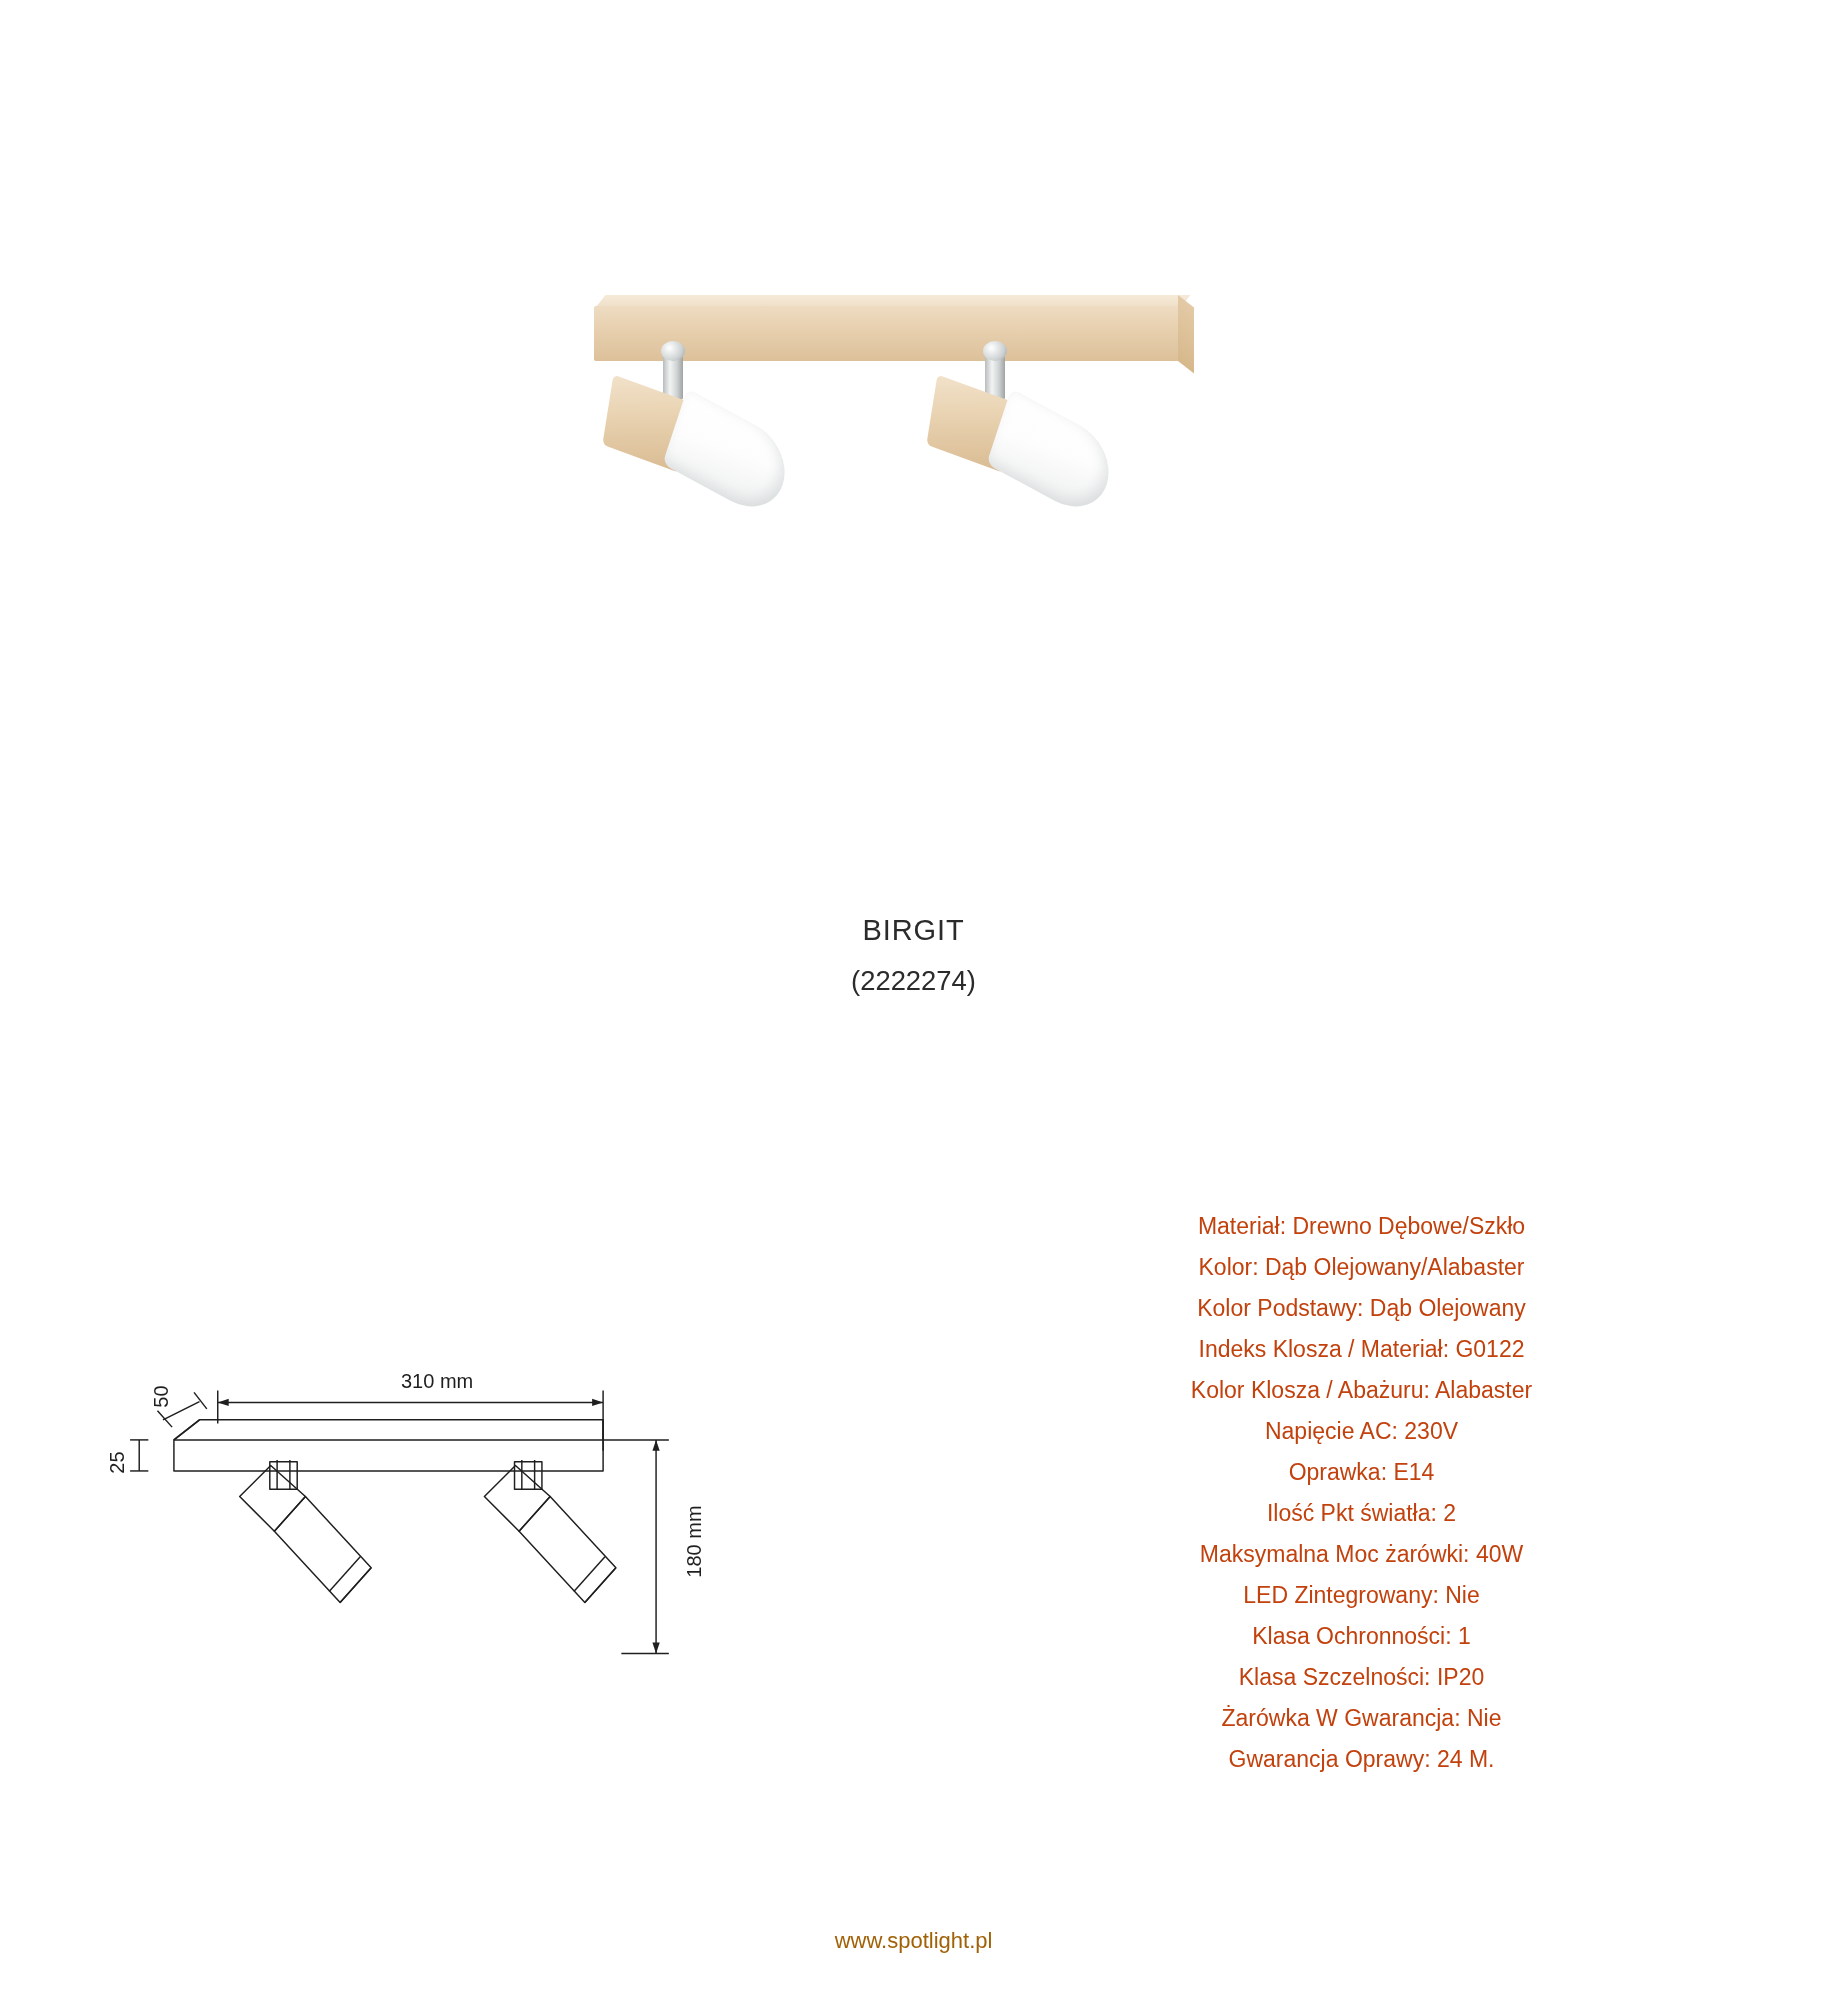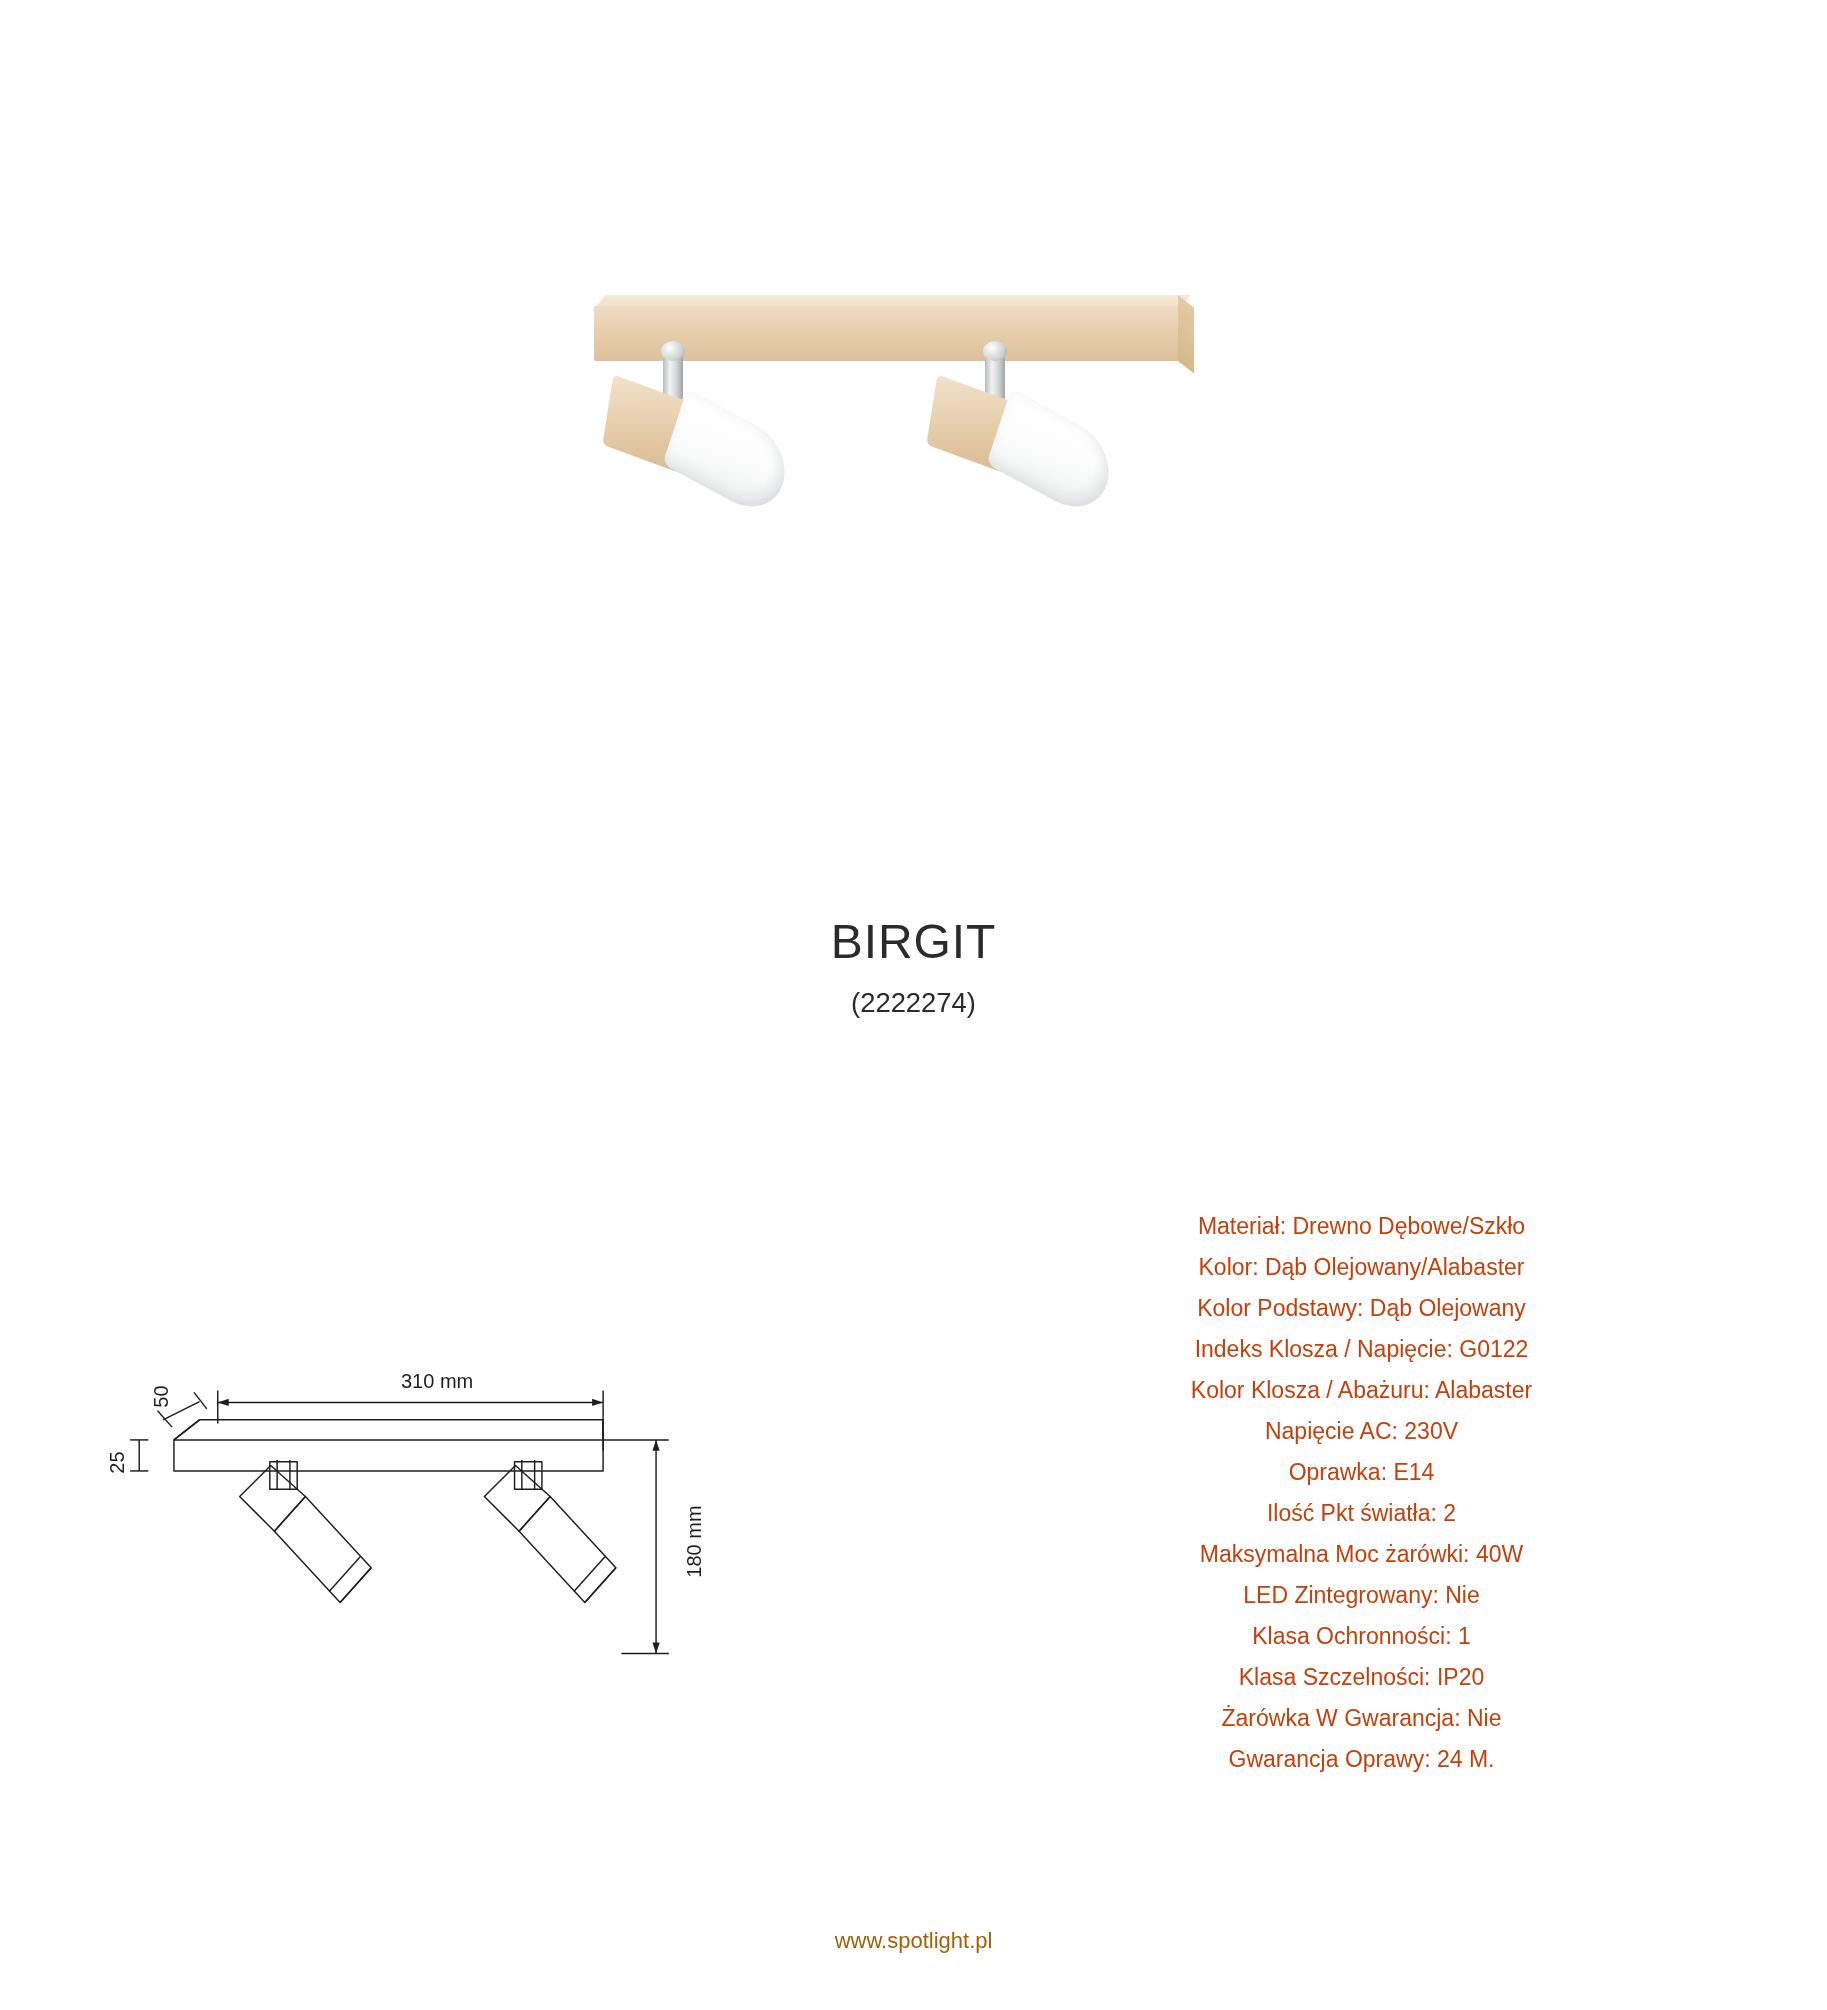--- a/index.html
+++ b/index.html
@@ -100,21 +100,21 @@
   .head.h2 { left: 382px; top: 108px; transform: rotate(9deg); }
 
   
   .title-block {
     position: absolute;
     left: 0; top: 914px;
     width: 1827px;
     text-align: center;
   }
   .title {
-    font-size: 48px;
+    font-size: 29px;
     letter-spacing: 0.9px;
     color: #2b2b2b;
     font-weight: 400;
   }
   .subtitle {
     margin-top: 18px;
     font-size: 27.4px;
     color: #2b2b2b;
   }
 
@@ -189,21 +189,21 @@
 
   <div class="title-block">
     <div class="title">BIRGIT</div>
     <div class="subtitle">(2222274)</div>
   </div>
 
   <div class="specs">
     <div class="row">Materiał: Drewno Dębowe/Szkło</div>
     <div class="row">Kolor: Dąb Olejowany/Alabaster</div>
     <div class="row">Kolor Podstawy: Dąb Olejowany</div>
-    <div class="row">Indeks Klosza / Napięcie: G0122</div>
+    <div class="row">Indeks Klosza / Materiał: G0122</div>
     <div class="row">Kolor Klosza / Abażuru: Alabaster</div>
     <div class="row">Napięcie AC: 230V</div>
     <div class="row">Oprawka: E14</div>
     <div class="row">Ilość Pkt światła: 2</div>
     <div class="row">Maksymalna Moc żarówki: 40W</div>
     <div class="row">LED Zintegrowany: Nie</div>
     <div class="row">Klasa Ochronności: 1</div>
     <div class="row">Klasa Szczelności: IP20</div>
     <div class="row">Żarówka W Gwarancja: Nie</div>
     <div class="row">Gwarancja Oprawy: 24 M.</div>

